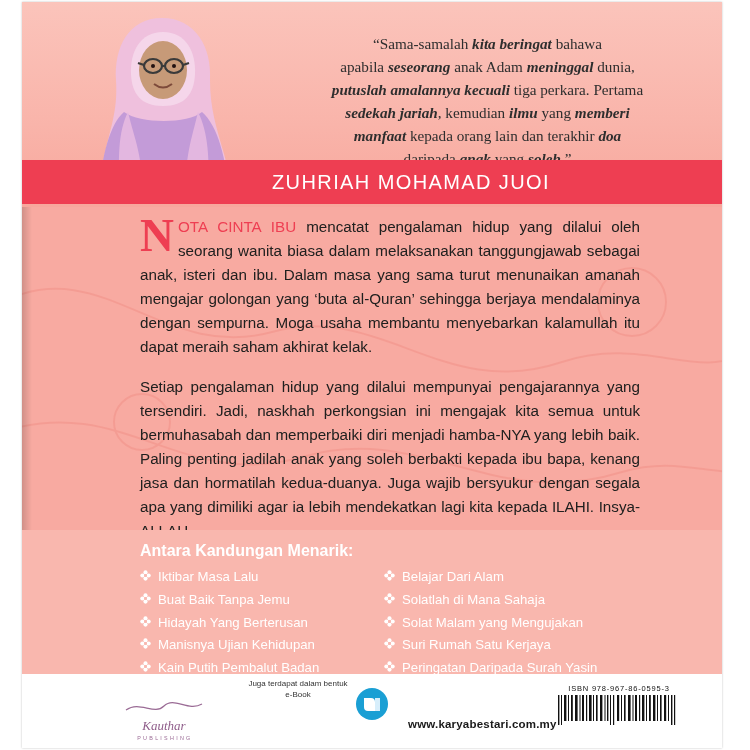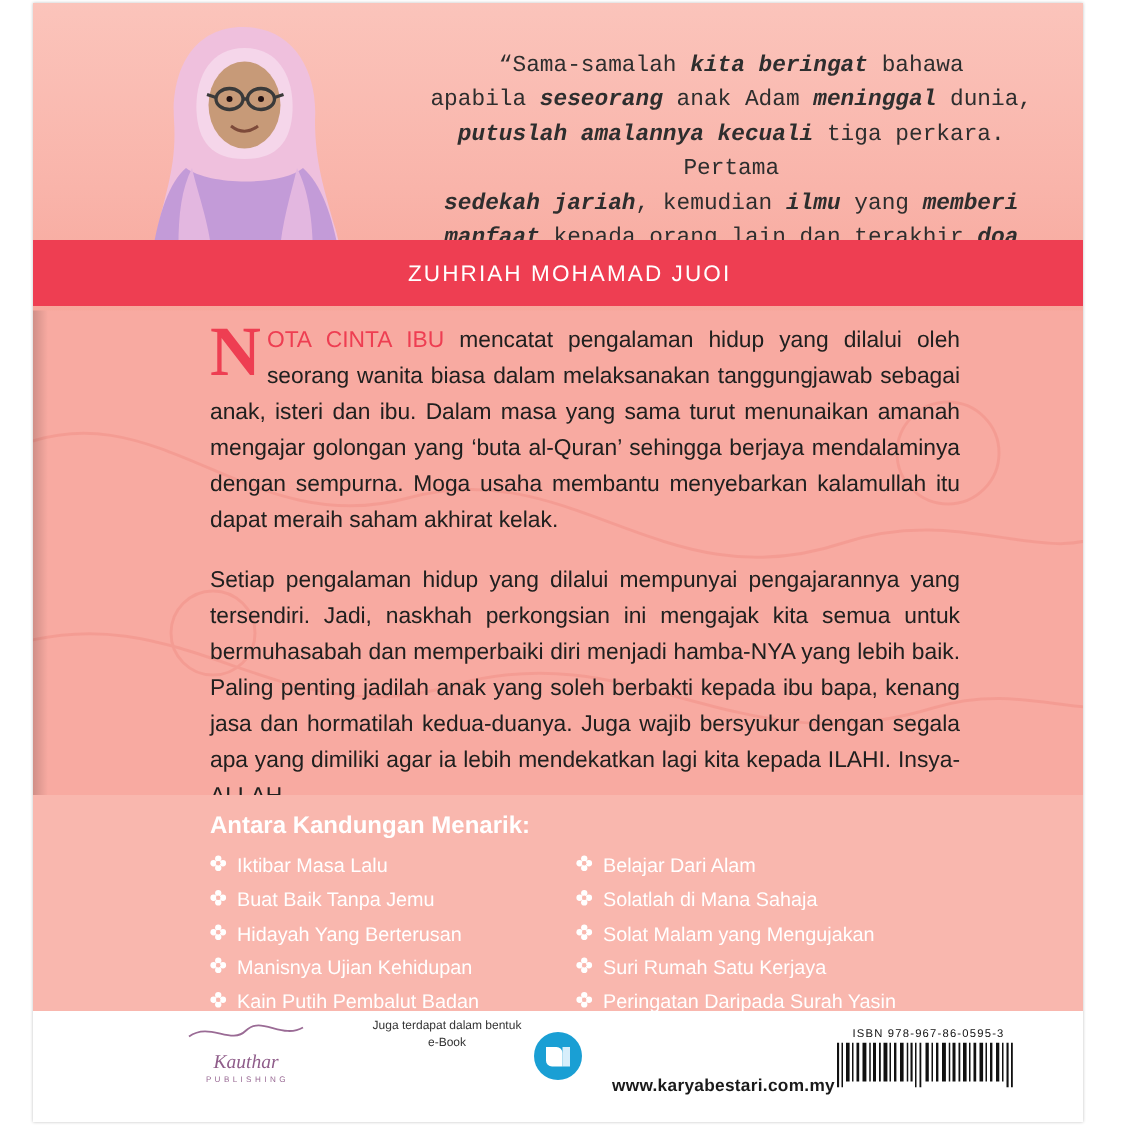--- a/index.html
+++ b/index.html
@@ -62,42 +62,42 @@
     height: 190px;
   }
 
   
   .quote {
     position: absolute;
     left: 258px;
     top: 30px;
     width: 415px;
     text-align: center;
-    font-family: Liberation Mono, monospace;
+    font-family: Liberation Serif, serif;
     font-size: 15.2px;
     line-height: 1.52;
     color: #2e2e2e;
   }
   .quote .bi { font-weight: bold; font-style: italic; }
 
   
   .name-banner {
     position: absolute;
     left: 0;
     top: 158px;
     width: 100%;
     height: 44px;
     background: #ee3e52;
     display: flex;
     align-items: center;
   }
   .name-banner .name {
     margin-left: 250px;
     color: #ffffff;
-    font-size: 15px;
+    font-size: 20px;
     letter-spacing: 1.4px;
     font-family: "Liberation Sans", sans-serif;
   }
 
   
   .blurb {
     position: absolute;
     left: 118px;
     top: 213px;
     width: 500px;
@@ -166,21 +166,21 @@
     left: 0;
     bottom: 0;
     width: 100%;
     height: 74px;
     background: #ffffff;
   }
 
   .publisher {
     position: absolute;
     left: 96px;
-    top: 5px;
+    top: 24px;
     width: 92px;
     text-align: center;
     color: #8f5d8a;
   }
   .publisher .pname {
     font-family: "Liberation Serif", serif;
     font-size: 13px;
     font-style: italic;
   }
   .publisher .ptag {

